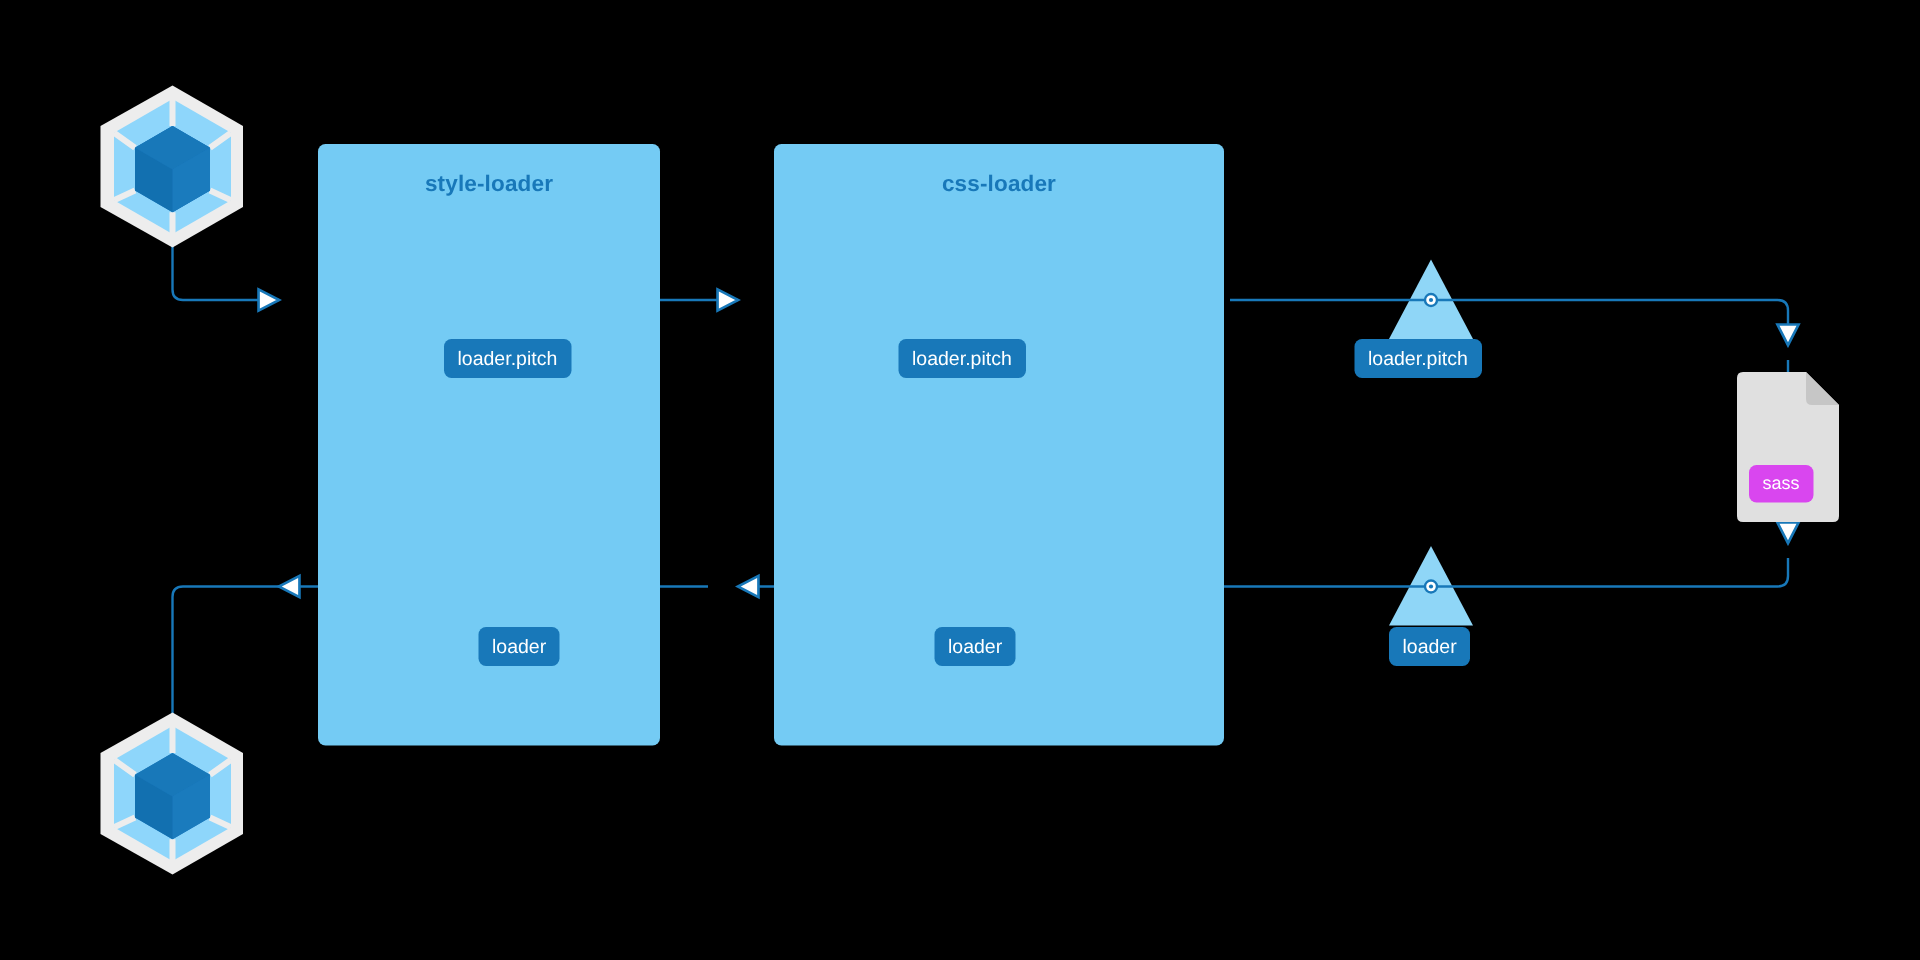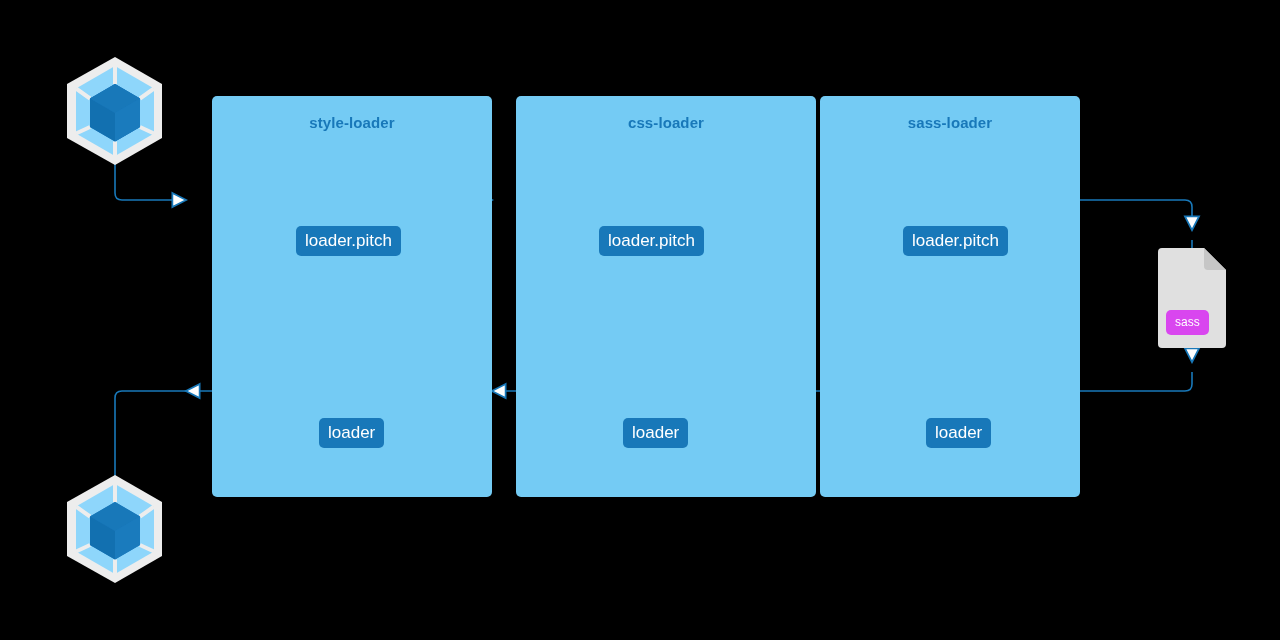--- a/index.html
+++ b/index.html
@@ -36,21 +36,21 @@
     font-size: 15px;
     font-weight: bold;
     color: #1878B9;
     letter-spacing: 0.1px;
   }
   .badge {
     position: absolute;
     background: #1878B9;
     color: #ffffff;
     border-radius: 5px;
-    font-size: 17px;
+    font-size: 13px;
     line-height: 1;
     padding: 6px 9px 7px 9px;
     white-space: nowrap;
   }
   .sass-badge {
     position: absolute;
     left: 1166px;
     top: 310px;
     background: #d946ef;
     color: #ffffff;
@@ -158,31 +158,28 @@
       <polygon points="48,0 95,27 95,81 48,108 0,81 0,27" fill="#EDEDED"></polygon>
       <polygon points="48,9 87,31.5 87,76.5 48,99 9,76.5 9,31.5" fill="#8ED6FB"></polygon>
       <polygon points="48,27 73,41.5 73,70 48,84.5 23,70 23,41.5" fill="#1C78C0"></polygon>
       <path d="M48,9 L48,27 M9,31.5 L23,41.5 M87,31.5 L73,41.5 M9,76.5 L23,70 M87,76.5 L73,70 M48,99 L48,84.5" stroke="#EDEDED" stroke-width="4" fill="none"></path>
       <polygon points="48,27 73,41.5 48,56 23,41.5" fill="#1878B9"></polygon>
       <polygon points="48,56 73,41.5 73,70 48,84.5" fill="#1A7BBD"></polygon>
       <polygon points="48,56 23,41.5 23,70 48,84.5" fill="#1270B0"></polygon>
     </g>
   </svg>
 
-  <div class="loader-box" style="left:212px; top:96px; width:280px; height:401px;">
+  <div class="loader-box" style="left:212px; top:96px; width:228px; height:401px;">
     <div class="box-title">style-loader</div>
   </div>
 
   <div class="loader-box" style="left:516px; top:96px; width:260px; height:401px;padding-left:40px;">
     <div class="box-title">css-loader</div>
   </div>
 
-  <div class="loader-box" style="left:820px; top:96px; width:260px; height:401px;">
-    <div class="box-title">sass-loader</div>
-  </div>
 
   <div class="badge" style="left:296px; top:226px;">loader.pitch</div>
   <div class="badge" style="left:599px; top:226px;">loader.pitch</div>
   <div class="badge" style="left:903px; top:226px;">loader.pitch</div>
 
   <div class="badge" style="left:319px; top:418px;">loader</div>
   <div class="badge" style="left:623px; top:418px;">loader</div>
   <div class="badge" style="left:926px; top:418px;">loader</div>
 
   <div class="sass-badge">sass</div>

